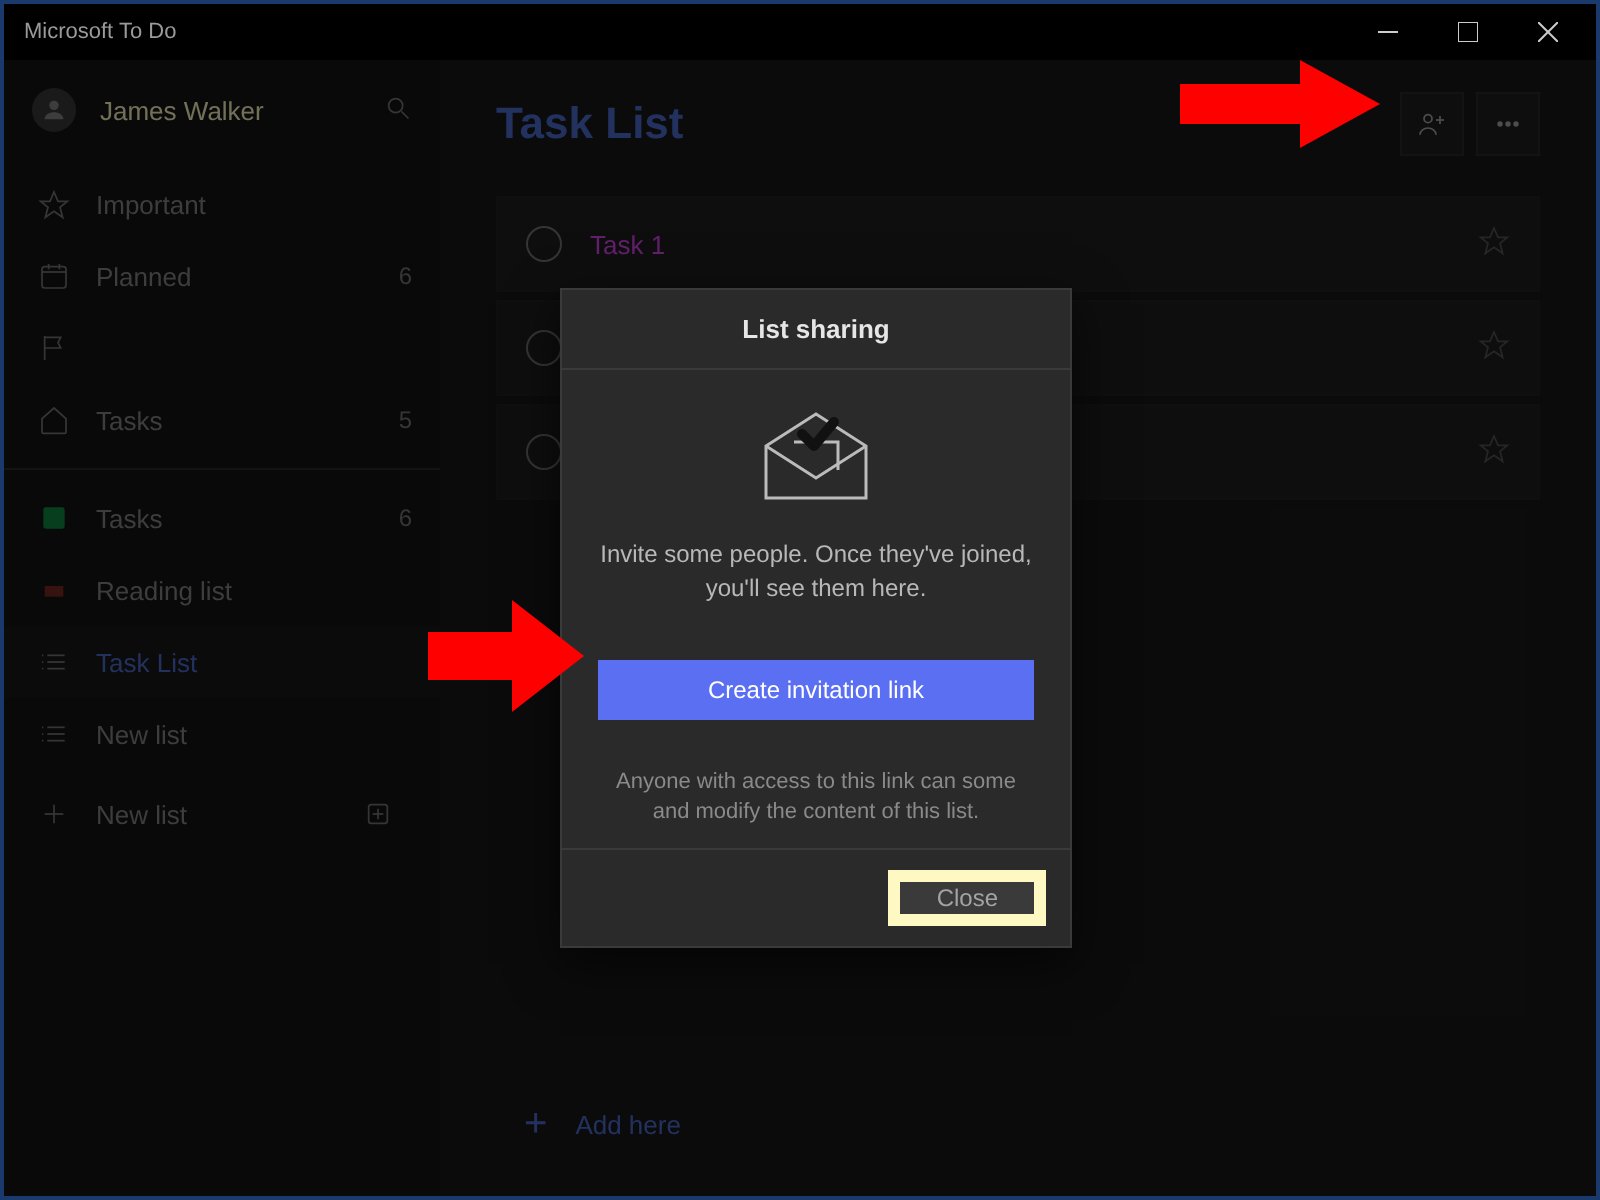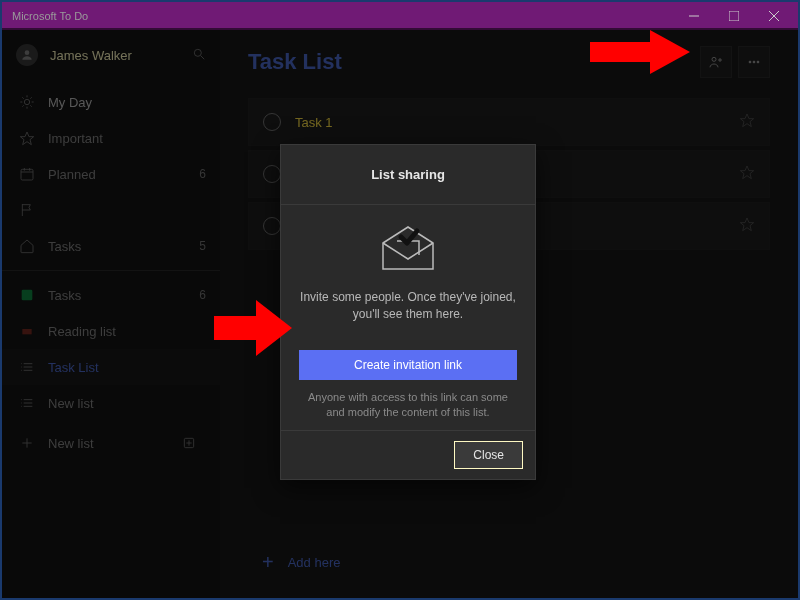--- a/index.html
+++ b/index.html
@@ -13,21 +13,21 @@
   }
   .window {
     width: 800px; height: 600px;
     background: #141414;
     border: 2px solid #1a3a6e;
     display: flex; flex-direction: column;
   }
   
   .titlebar {
     height: 28px;
-    background: #701a75;
+    background: #000000;
     display: flex; align-items: center;
     padding: 0 4px;
     font-size: 11px;
     color: #9a9a9a;
   }
   .titlebar .title { flex: 1; padding-left: 6px; }
   .win-btn {
     width: 40px; height: 26px;
     display: flex; align-items: center; justify-content: center;
     color: #ccc;
@@ -115,21 +115,21 @@
     background:#1f1f1f;
     border:1px solid #232323;
     margin-bottom:4px;
     padding:0 14px;
   }
   .task-row .circle {
     width:18px;height:18px;border-radius:50%;
     border:1.5px solid #777;
     margin-right:14px;
   }
-  .task-row .task-label { flex:1; font-size:13px; color:#fde047;}
+  .task-row .task-label { flex:1; font-size:13px; color:#d946ef;}
   .task-row .star svg{width:16px;height:16px;stroke:#555;fill:none;stroke-width:1.3;}
   .add-task-row {
     display:flex; align-items:center;
     height:48px;
     padding:0 14px;
     color:#4e6dd3;
   }
   .add-task-row .plus { font-size:20px; margin-right:14px; line-height:1;}
   .add-task-row .label{ font-size:13px; }
 
@@ -144,21 +144,21 @@
     position:absolute;
     left: 280px; top: 144px;
     width: 256px;
     background:#2a2a2a;
     border:1px solid #3a3a3a;
     box-shadow: 0 8px 24px rgba(0,0,0,0.6);
     color:#d0d0d0;
   }
   .dlg-title {
     text-align:center;
-    padding:22px;
+    padding:12px;
     font-size:13px;
     font-weight:600;
     border-bottom:1px solid #3a3a3a;
     color:#e6e6e6;
   }
   .dlg-body {
     padding:14px 18px 10px 18px;
     display:flex; flex-direction:column; align-items:center;
     text-align:center;
   }
@@ -174,37 +174,37 @@
     margin-bottom:27px;
   }
   .dlg-btn-primary {
     width:100%;
     height:30px;
     background:#5b6ff3;
     color:#fff;
     font-size:12px;
     display:flex;align-items:center;justify-content:center;
     border:none;
-    margin-bottom:10px;
+    margin-bottom:24px;
   }
   .dlg-note {
     font-size:11px;
     color:#8a8a8a;
     line-height:1.4;
   }
   .dlg-footer {
     border-top:1px solid #3a3a3a;
     padding:10px 12px;
     display:flex; justify-content:flex-end;
   }
   .dlg-btn-close {
     height:28px; padding:0 18px;
     background:#3a3a3a;
-    border:1px solid #fef9c3;
-    color:#e5e5e5;
+    border:6px solid #fef9c3;
+    color:#a3a3a3;
     font-size:12px;
   }
 
   
   .arrow {
     position:absolute;
     pointer-events:none;
   }
   .arrow svg polygon{ fill:#ff0000; }
   .arrow svg rect{ fill:#ff0000; }
@@ -247,38 +247,20 @@
         <span class="name">James Walker</span>
         <span class="search-icon">
           <svg viewBox="0 0 24 24">
               <circle cx="10" cy="10" r="6"></circle>
               <line x1="15" y1="15" x2="21" y2="21"></line>
             </svg>
         </span>
       </div>
       <div class="side-spacer"></div>
 
-      <div class="side-item accent">
-        <span class="icon">
-            <svg viewBox="0 0 24 24">
-              <circle cx="12" cy="12" r="4"></circle>
-              <g>
-                <line x1="12" y1="2" x2="12" y2="5"></line>
-                <line x1="12" y1="19" x2="12" y2="22"></line>
-                <line x1="2" y1="12" x2="5" y2="12"></line>
-                <line x1="19" y1="12" x2="22" y2="12"></line>
-                <line x1="5" y1="5" x2="7" y2="7"></line>
-                <line x1="17" y1="17" x2="19" y2="19"></line>
-                <line x1="5" y1="19" x2="7" y2="17"></line>
-                <line x1="17" y1="7" x2="19" y2="5"></line>
-              </g>
-            </svg>
-          </span>
-        <span class="label">My Day</span>
-      </div>
       <div class="side-item">
         <span class="icon">
             <svg viewBox="0 0 24 24">
               <polygon points="12,3 15,10 22,10 16.5,14.5 18.5,22 12,17.5 5.5,22 7.5,14.5 2,10 9,10"></polygon>
             </svg>
           </span>
         <span class="label">Important</span>
       </div>
       <div class="side-item">
         <span class="icon">

